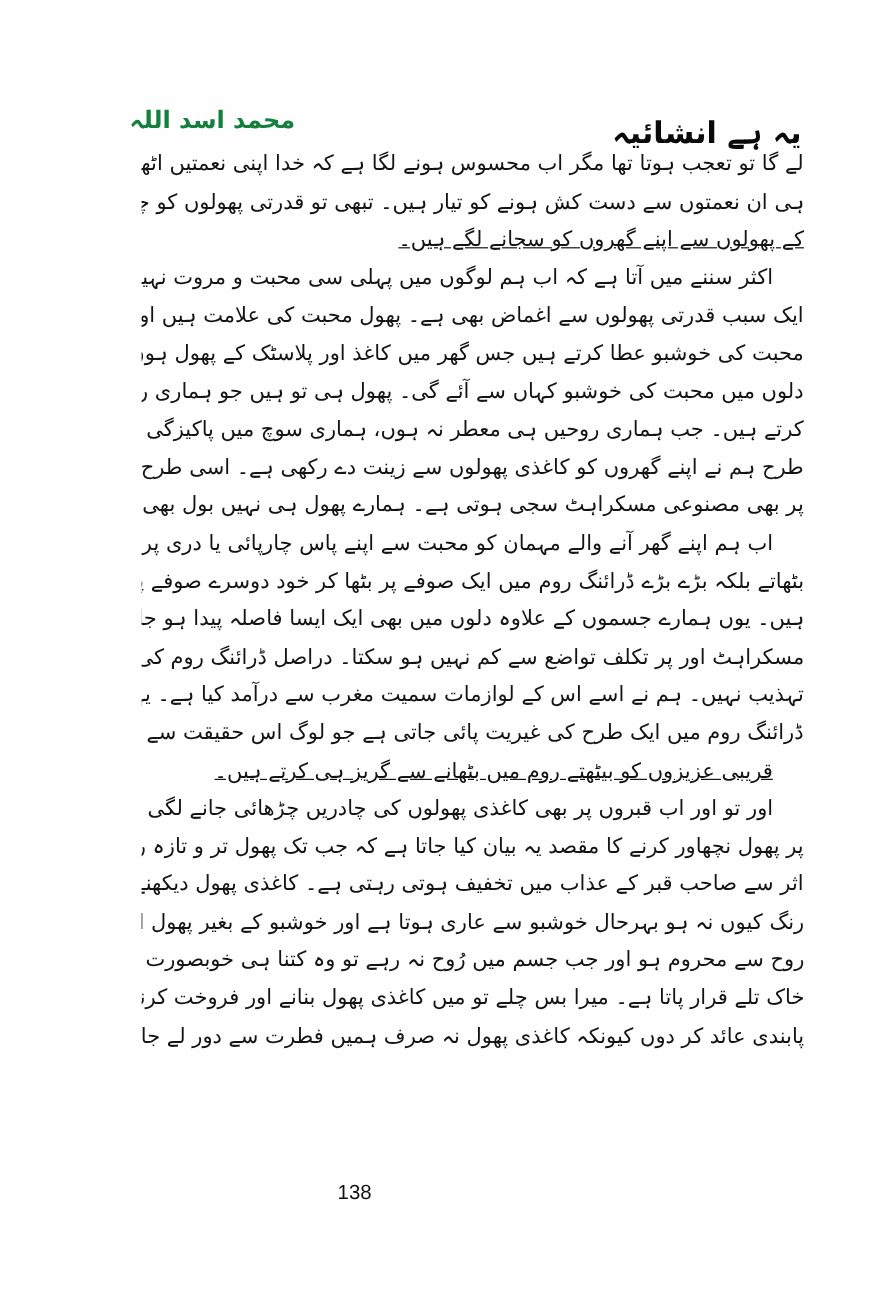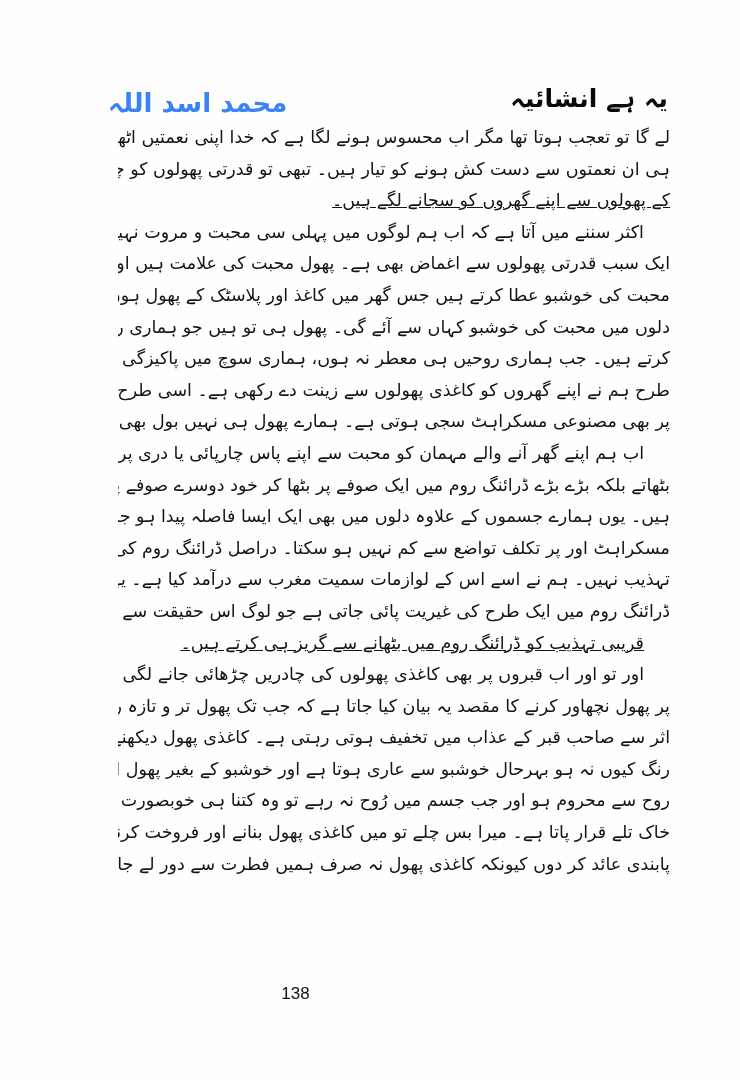--- a/index.html
+++ b/index.html
@@ -1,21 +1,21 @@
 <!DOCTYPE html>
 <html><head>
 <meta charset="utf-8">
 <style>
   html, body { margin: 0; padding: 0; background: #ffffff; }
   body { width: 740px; height: 1080px; position: relative; overflow: hidden;
          font-family: "DejaVu Sans", sans-serif; color: #111; }
   .page { position: absolute; left: 0; top: 0; width: 740px; height: 1080px; background: #fefefe; }
   .header { position: absolute; top: 84px; left: 108px; width: 560px; height: 36px; direction: rtl; }
-  .header .title { position: absolute; right: 0; top: 0; font-size: 25px; font-weight: bold; color: #0a0a0a; }
-  .header .author { position: absolute; left: 0; top: 4px; font-size: 26px; font-weight: bold; color: #3b82f6; }
+  .header .title { position: absolute; right: 0; top: 12px; font-size: 25px; font-weight: bold; color: #0a0a0a; }
+  .header .author { position: absolute; left: 0; top: 4px; font-size: 20px; font-weight: bold; color: #15803d; }
   .body-text { position: absolute; top: 122px; left: 118px; width: 552px; direction: rtl; text-align: justify; }
   .line { height: 31.6px; line-height: 31.6px; font-size: 17.5px; white-space: nowrap; overflow: hidden;
           text-align: justify; text-align-last: justify; color: #141414; }
   .line.last { text-align-last: right; text-decoration: underline; }
   .line.indent { padding-right: 26px; }
   .page-number { position: absolute; top: 984px; left: 0; width: 591px; text-align: center;
                  font-family: "Liberation Sans", sans-serif; font-size: 17px; color: #111; direction: ltr; }
 </style>
 </head>
 <body>
@@ -44,21 +44,21 @@
       <div class="line">پر بھی مصنوعی مسکراہٹ سجی ہوتی ہے۔ ہمارے پھول ہی نہیں بول بھی محبت کی خوشبو سے خالی</div>
     </div>
 
     <div>
       <div class="line indent">اب ہم اپنے گھر آنے والے مہمان کو محبت سے اپنے پاس چارپائی یا دری پر نہیں</div>
       <div class="line">بٹھاتے بلکہ بڑے بڑے ڈرائنگ روم میں ایک صوفے پر بٹھا کر خود دوسرے صوفے پر جا بیٹھتے</div>
       <div class="line">ہیں۔ یوں ہمارے جسموں کے علاوہ دلوں میں بھی ایک ایسا فاصلہ پیدا ہو جاتا ہے جو مصنوعی</div>
       <div class="line">مسکراہٹ اور پر تکلف تواضع سے کم نہیں ہو سکتا۔ دراصل ڈرائنگ روم کی تہذیب ہماری</div>
       <div class="line">تہذیب نہیں۔ ہم نے اسے اس کے لوازمات سمیت مغرب سے درآمد کیا ہے۔ یہی وجہ ہے کہ</div>
       <div class="line">ڈرائنگ روم میں ایک طرح کی غیریت پائی جاتی ہے جو لوگ اس حقیقت سے آشنا ہیں۔ وہ اپنے</div>
-      <div class="line last indent">قریبی تہذیب کو ڈرائنگ روم میں بٹھانے سے گریز ہی کرتے ہیں۔</div>
+      <div class="line last indent">قریبی عزیزوں کو بیٹھتے روم میں بٹھانے سے گریز ہی کرتے ہیں۔</div>
     </div>
 
     <div>
       <div class="line indent">اور تو اور اب قبروں پر بھی کاغذی پھولوں کی چادریں چڑھائی جانے لگی ہیں حالانکہ قبر</div>
       <div class="line">پر پھول نچھاور کرنے کا مقصد یہ بیان کیا جاتا ہے کہ جب تک پھول تر و تازہ رہتے ہیں، اس کے</div>
       <div class="line">اثر سے صاحب قبر کے عذاب میں تخفیف ہوتی رہتی ہے۔ کاغذی پھول دیکھنے میں کتنا ہی خوش</div>
       <div class="line">رنگ کیوں نہ ہو بہرحال خوشبو سے عاری ہوتا ہے اور خوشبو کے بغیر پھول ایک ایسا جسم ہے جو</div>
       <div class="line">روح سے محروم ہو اور جب جسم میں رُوح نہ رہے تو وہ کتنا ہی خوبصورت ہو اس کا مقام قدموں کی</div>
       <div class="line">خاک تلے قرار پاتا ہے۔ میرا بس چلے تو میں کاغذی پھول بنانے اور فروخت کرنے پر مکمل</div>
       <div class="line">پابندی عائد کر دوں کیونکہ کاغذی پھول نہ صرف ہمیں فطرت سے دور لے جاتے ہیں بلکہ اشیاء کے</div>

